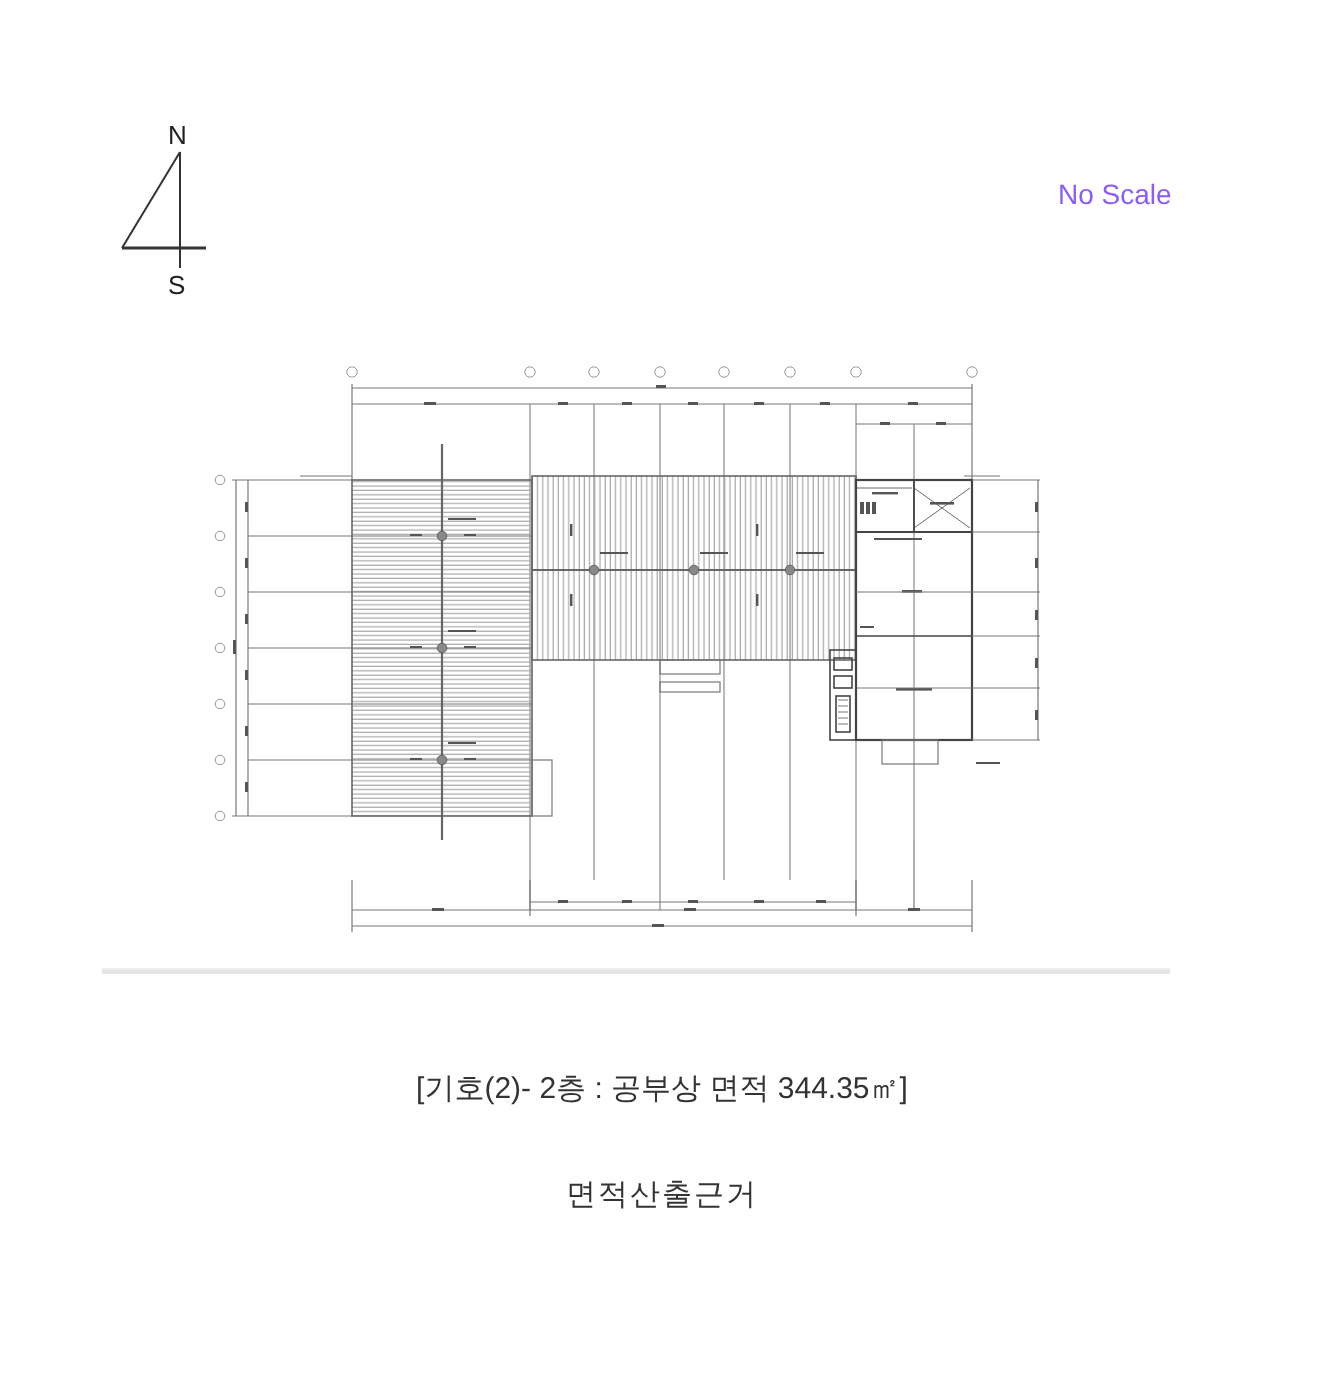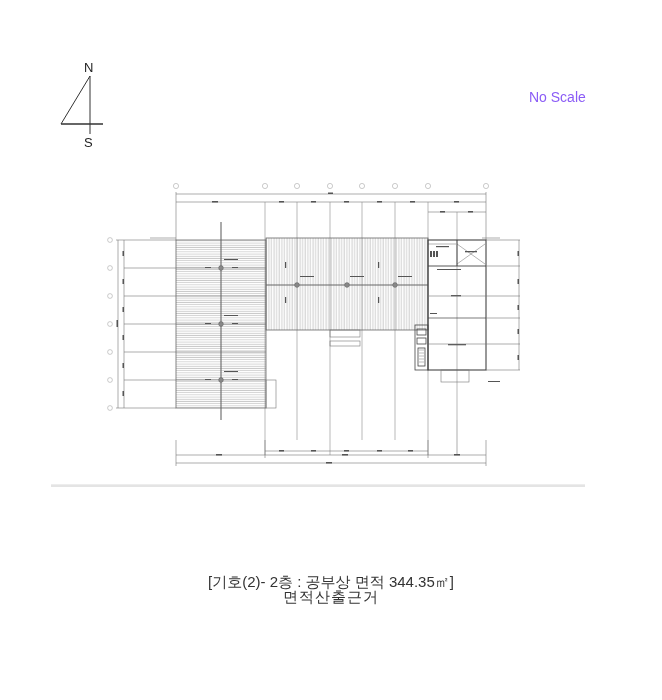--- a/index.html
+++ b/index.html
@@ -7,21 +7,21 @@
          font-family: "Liberation Sans", "DejaVu Sans", sans-serif; color: #222; }
   .north-arrow { position: absolute; left: 55px; top: 60px; width: 60px; height: 92px; }
   .north-arrow .n-label { position: absolute; left: 29px; top: 0px; font-size: 13px; color: #222; }
   .north-arrow .s-label { position: absolute; left: 29px; top: 75px; font-size: 13px; color: #222; }
   .north-arrow svg { position: absolute; left: 0; top: 14px; }
   .no-scale { position: absolute; left: 529px; top: 89px; font-size: 14px; color: #8b5cf6; }
   .plan { position: absolute; left: 100px; top: 178px; width: 420px; height: 295px; }
   .divider { position: absolute; left: 51px; top: 484px; width: 534px; height: 2px; background: #e4e4e4; border-top: 1px solid #ededed; }
   .caption { position: absolute; left: 0; width: 662px; text-align: center; color: #333; font-size: 15px; }
   .caption.line1 { top: 543px; letter-spacing: 1px; margin-top: 45px; }
-  .caption.line2 { top: 573px; font-size: 15px; }
+  .caption.line2 { top: 535px; font-size: 15px; }
 </style>
 </head>
 <body>
 
 <div class="north-arrow">
   <span class="n-label">N</span>
   <svg width="60" height="62" viewBox="0 0 60 62">
     <line x1="35" y1="2" x2="6" y2="50" stroke="#333" stroke-width="1"></line>
     <line x1="35" y1="2" x2="35" y2="60" stroke="#333" stroke-width="1"></line>
     <line x1="6" y1="50" x2="48" y2="50" stroke="#333" stroke-width="1.4"></line>

